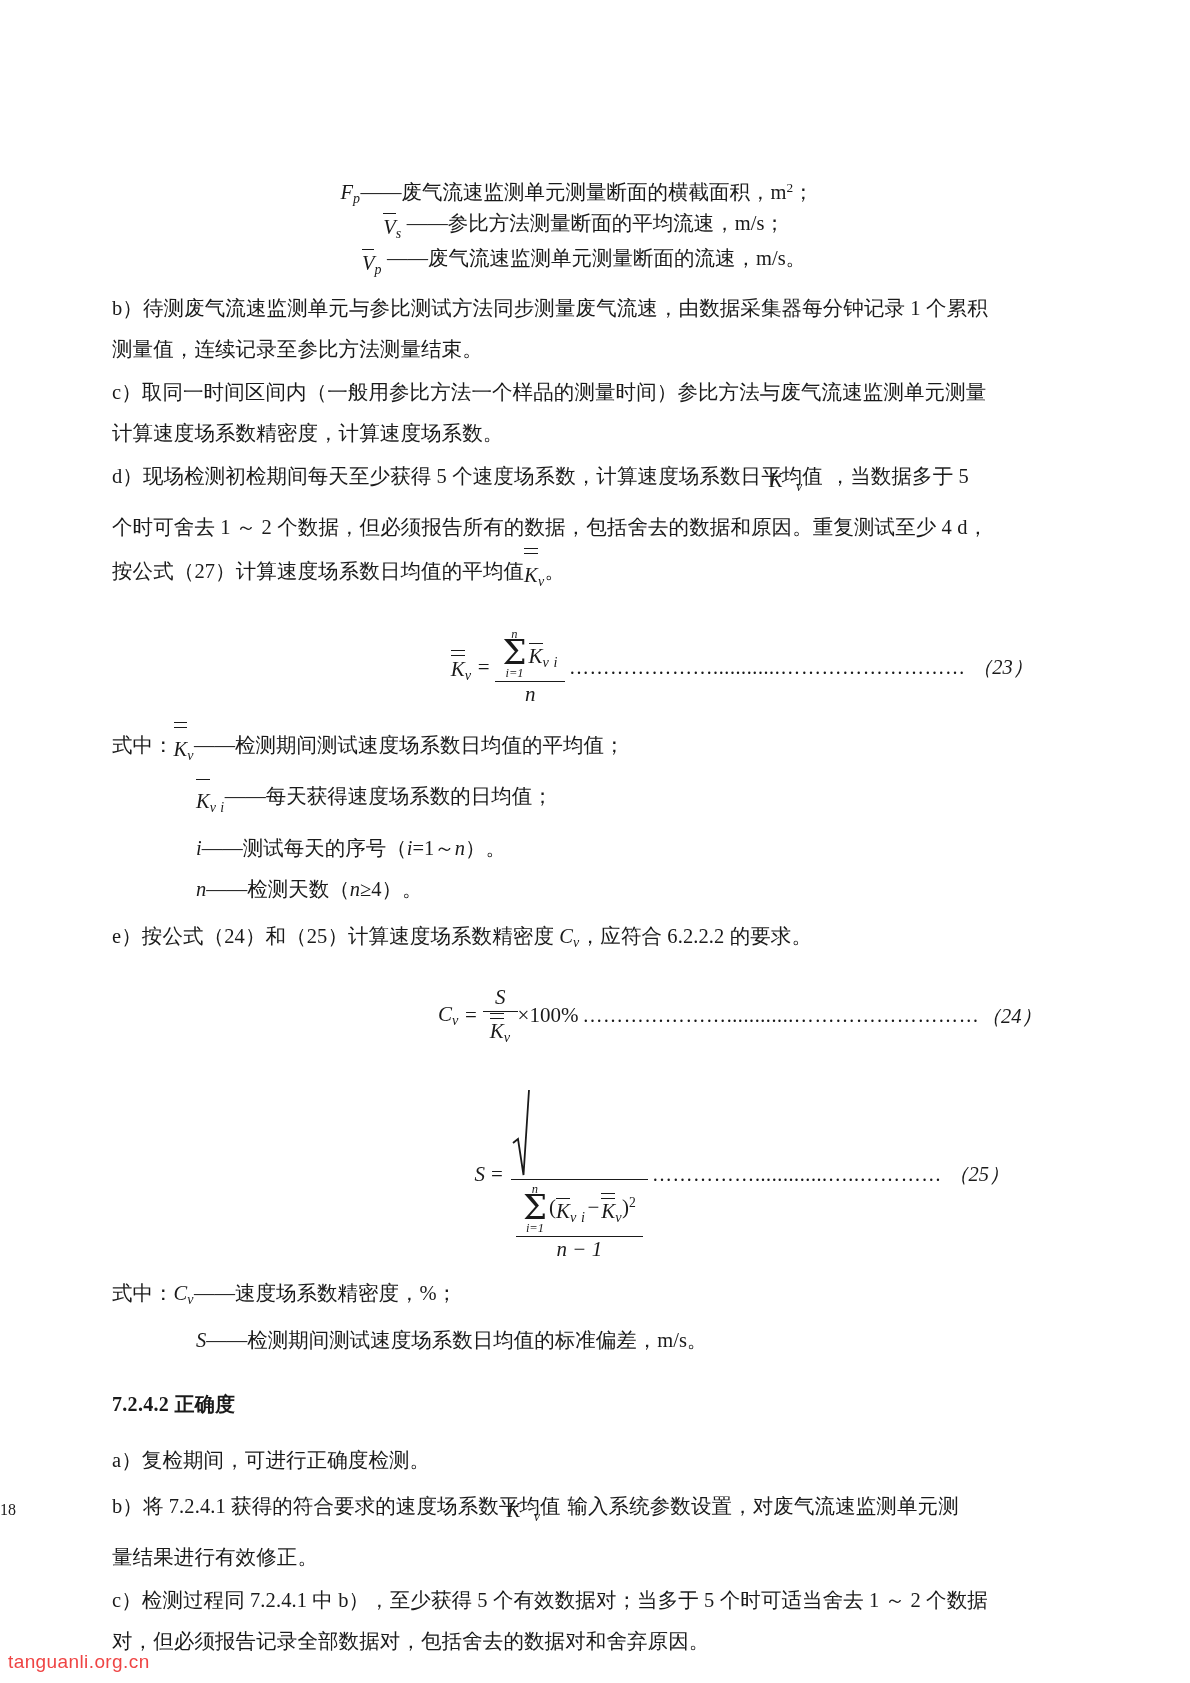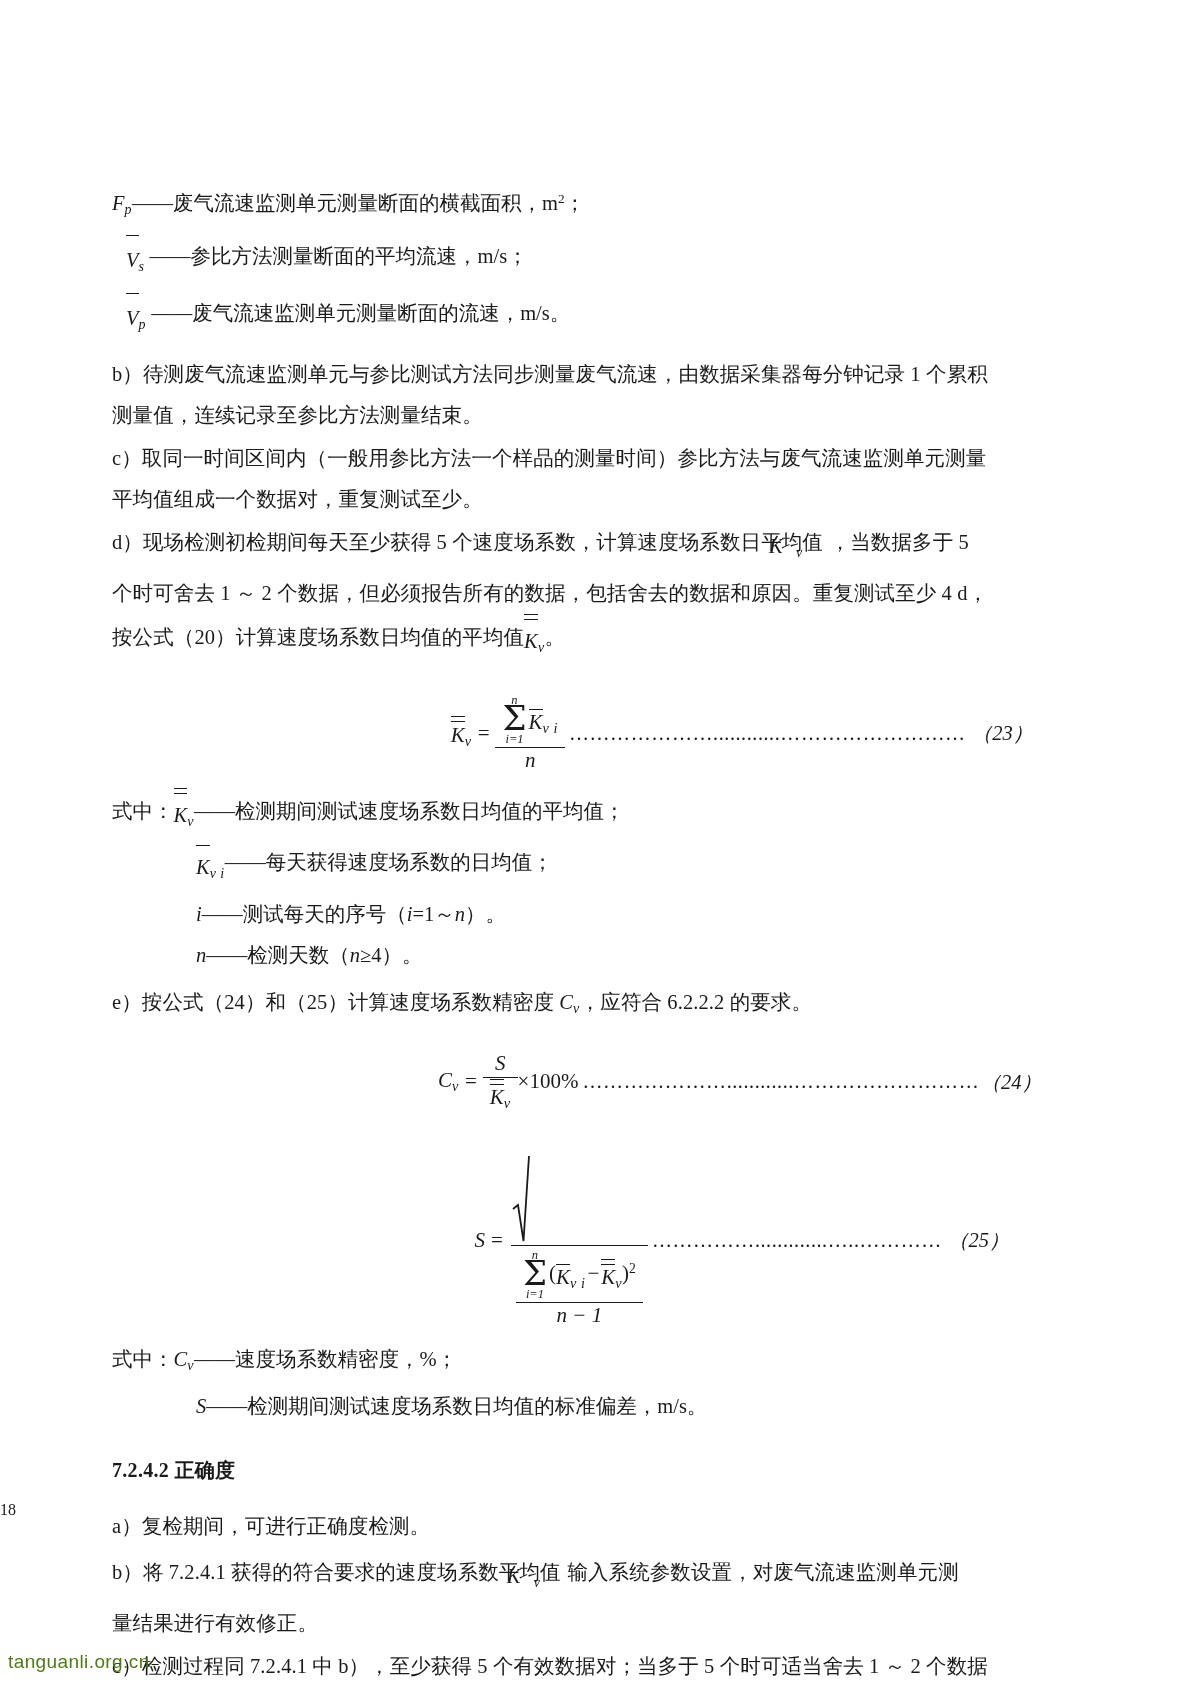--- a/index.html
+++ b/index.html
@@ -33,23 +33,24 @@
     text-align: justify;
     margin: 0 0 2px 0;
     letter-spacing: 0.1px;
   }
   .hang {
     padding-left: 27px;
     text-indent: -27px;
   }
   .defline {
     font-size: 20.5px;
-    line-height: 46px;
+    line-height: 24px;
     margin: 0;
     white-space: nowrap;
+    text-align: center;
   }
   .shizhong {
     font-size: 20.5px;
     line-height: 41px;
     margin: 0;
   }
 
   
   .mi {
     font-family: "Liberation Serif", "DejaVu Serif", serif;
@@ -210,21 +211,21 @@
     top: 1501px;
     font-size: 16px;
     font-family: Liberation Serif, serif;
   }
   .watermark {
     position: absolute;
     left: 8px;
     bottom: 10px;
     font-family: "Liberation Sans", "DejaVu Sans", sans-serif;
     font-size: 19px;
-    color: #4d7c0f;
+    color: #ef4444;
     letter-spacing: 0.4px;
   }
 </style>
 </head>
 <body>
 
 <div class="page">
   <div class="content">
 
     <div class="defline">
@@ -239,30 +240,30 @@
       <span class="barwrap"><span class="ov"><span class="mi">V</span></span><sub class="sb">p</sub></span><span> ——废气流速监测单元测量断面的流速，m/s。</span>
     </div>
 
     <div class="para" style="margin-top:6px;">
       <div class="hang">b）待测废气流速监测单元与参比测试方法同步测量废气流速，由数据采集器每分钟记录 1 个累积</div>
       <div>测量值，连续记录至参比方法测量结束。</div>
     </div>
 
     <div class="para">
       <div class="hang">c）取同一时间区间内（一般用参比方法一个样品的测量时间）参比方法与废气流速监测单元测量</div>
-      <div>平均值组成一个数据对，重复测试至少。</div>
+      <div>计算速度场系数精密度，计算速度场系数。</div>
     </div>
 
     <div class="para">
       <div class="hang">
         <span>d）现场检测初检期间每天至少获得 5 个速度场系数，计算速度场系数日平均值</span><span class="barwrap"><span class="ov"><span class="mi">K</span></span><sub class="sb">v</sub></span><span>，当数据多于 5</span>
       </div>
       <div>个时可舍去 1 ～ 2 个数据，但必须报告所有的数据，包括舍去的数据和原因。重复测试至少 4 d，</div>
       <div>
-        <span>按公式（20）计算速度场系数日均值的平均值</span><span class="barwrap"><span class="ov2"><span class="mi">K</span></span><sub class="sb">v</sub></span><span>。</span>
+        <span>按公式（27）计算速度场系数日均值的平均值</span><span class="barwrap"><span class="ov2"><span class="mi">K</span></span><sub class="sb">v</sub></span><span>。</span>
       </div>
     </div>
 
     <div class="eqblock" style="margin-top:26px;">
       <div class="eqrow">
         <div style="width:330px;"></div>
         <span class="eqmath">
           <span class="barwrap"><span class="ov2"><span class="mi">K</span></span><sub class="sb">v</sub></span>
           <span class="mo" style="margin:0 6px;">=</span>
           <span class="frac">

